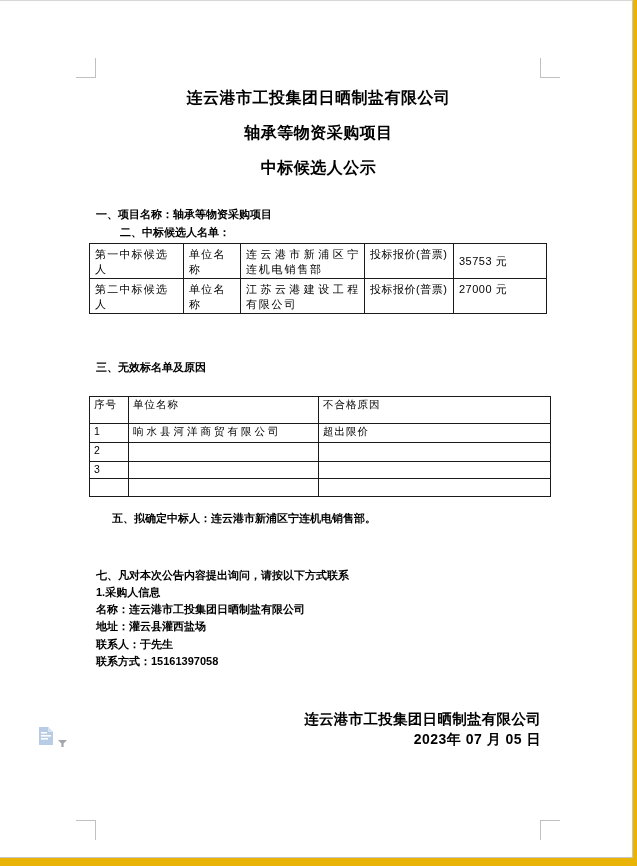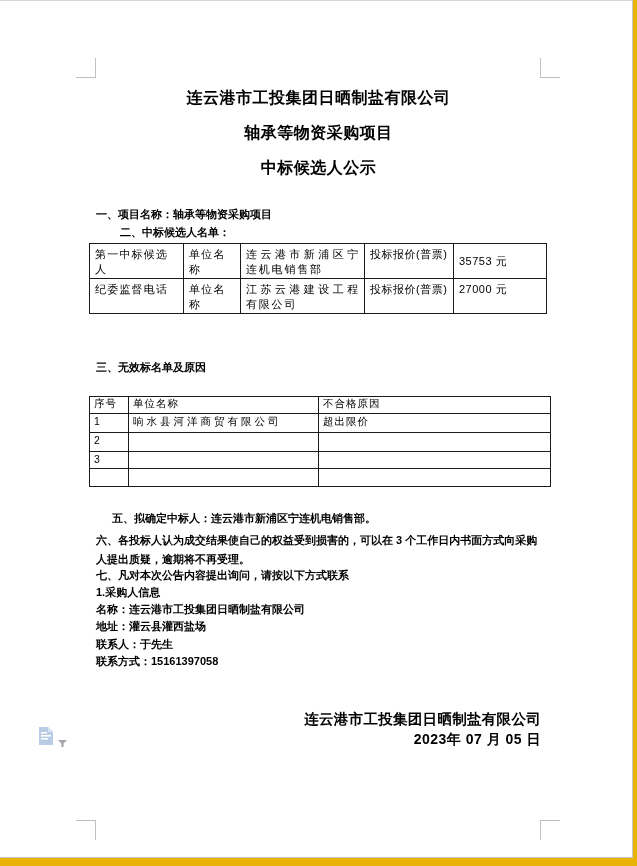--- a/index.html
+++ b/index.html
@@ -36,21 +36,21 @@
   #candidates-table td { padding: 3px 4px 2px 5px; line-height: 14.5px; letter-spacing: 1.2px; }
   #candidates-table tr.r1 { height: 33px; } #candidates-table tr.r2 { height: 33px; }
   #candidates-table tr.r3 { height: 35px; }
   #candidates-table td.company { letter-spacing: 1.8px; text-align: justify; text-justify: inter-character; }
   #candidates-table td.pricelabel { letter-spacing: 0.5px; }
   #candidates-table td.price { letter-spacing: 0.5px; }
   #candidates-table td.vmid { vertical-align: middle; }
 
   #invalid-table { left: 89px; top: 396px; width: 461px; font-size: 10.5px; }
   #invalid-table td { padding: 1px 4px; line-height: 13.5px; letter-spacing: 1px; }
-  #invalid-table tr.h  { height: 17px; font-family: Liberation Mono, monospace; } #invalid-table tr.i1 { height: 19px; }
+  #invalid-table tr.h  { height: 27px; } #invalid-table tr.i1 { height: 19px; }
   #invalid-table tr.i2 { height: 19px; } #invalid-table tr.i3 { height: 13px; }
   #invalid-table tr.i4 { height: 18px; }
   #invalid-table td.spread { letter-spacing: 3px; }
 
   .sig { position: absolute; left: 96px; width: 445px; text-align: right; font-weight: bold; }
   #sig-company { top: 710px; font-size: 14.5px; letter-spacing: 0.3px; }
   #sig-date    { top: 731px; font-size: 14px; letter-spacing: 0.5px; }
 
   .doc-anchor { position: absolute; left: 38px; top: 727px; width: 16px; height: 18px; }
   .drop-arrow { position: absolute; left: 58px; top: 734px; width: 9px; height: 8px; }
@@ -83,21 +83,21 @@
     </colgroup>
     <tbody>
       <tr class="r1">
         <td>第一中标候选人</td>
         <td>单位名称</td>
         <td class="company">连云港市新浦区宁连机电销售部</td>
         <td class="pricelabel">投标报价(普票)</td>
         <td class="price vmid">35753 元</td>
       </tr>
       <tr class="r2">
-        <td>纪委监督电话</td>
+        <td>第二中标候选人</td>
         <td>单位名称</td>
         <td class="company">江苏云港建设工程有限公司</td>
         <td class="pricelabel">投标报价(普票)</td>
         <td class="price">27000 元</td>
       </tr>
     </tbody>
   </table>
 
   <div class="bodyline" id="s3">三、无效标名单及原因</div>
 
@@ -130,21 +130,20 @@
       </tr>
       <tr class="i4">
         <td></td>
         <td></td>
         <td></td>
       </tr>
     </tbody>
   </table>
 
   <div class="bodyline" id="s5">五、拟确定中标人：连云港市新浦区宁连机电销售部。</div>
-  <div class="bodyline" id="s6">六、各投标人认为成交结果使自己的权益受到损害的，可以在 3 个工作日内书面方式向采购人提出质疑，逾期将不再受理。</div>
   <div class="bodyline" id="s7">七、凡对本次公告内容提出询问，请按以下方式联系</div>
   <div class="bodyline" id="buyer-heading">1.采购人信息</div>
 
   <div class="bodyline" id="contact-block">
     <div>名称：连云港市工投集团日晒制盐有限公司</div>
     <div>地址：灌云县灌西盐场</div>
     <div>联系人：于先生</div>
     <div>联系方式：15161397058</div>
   </div>
 

